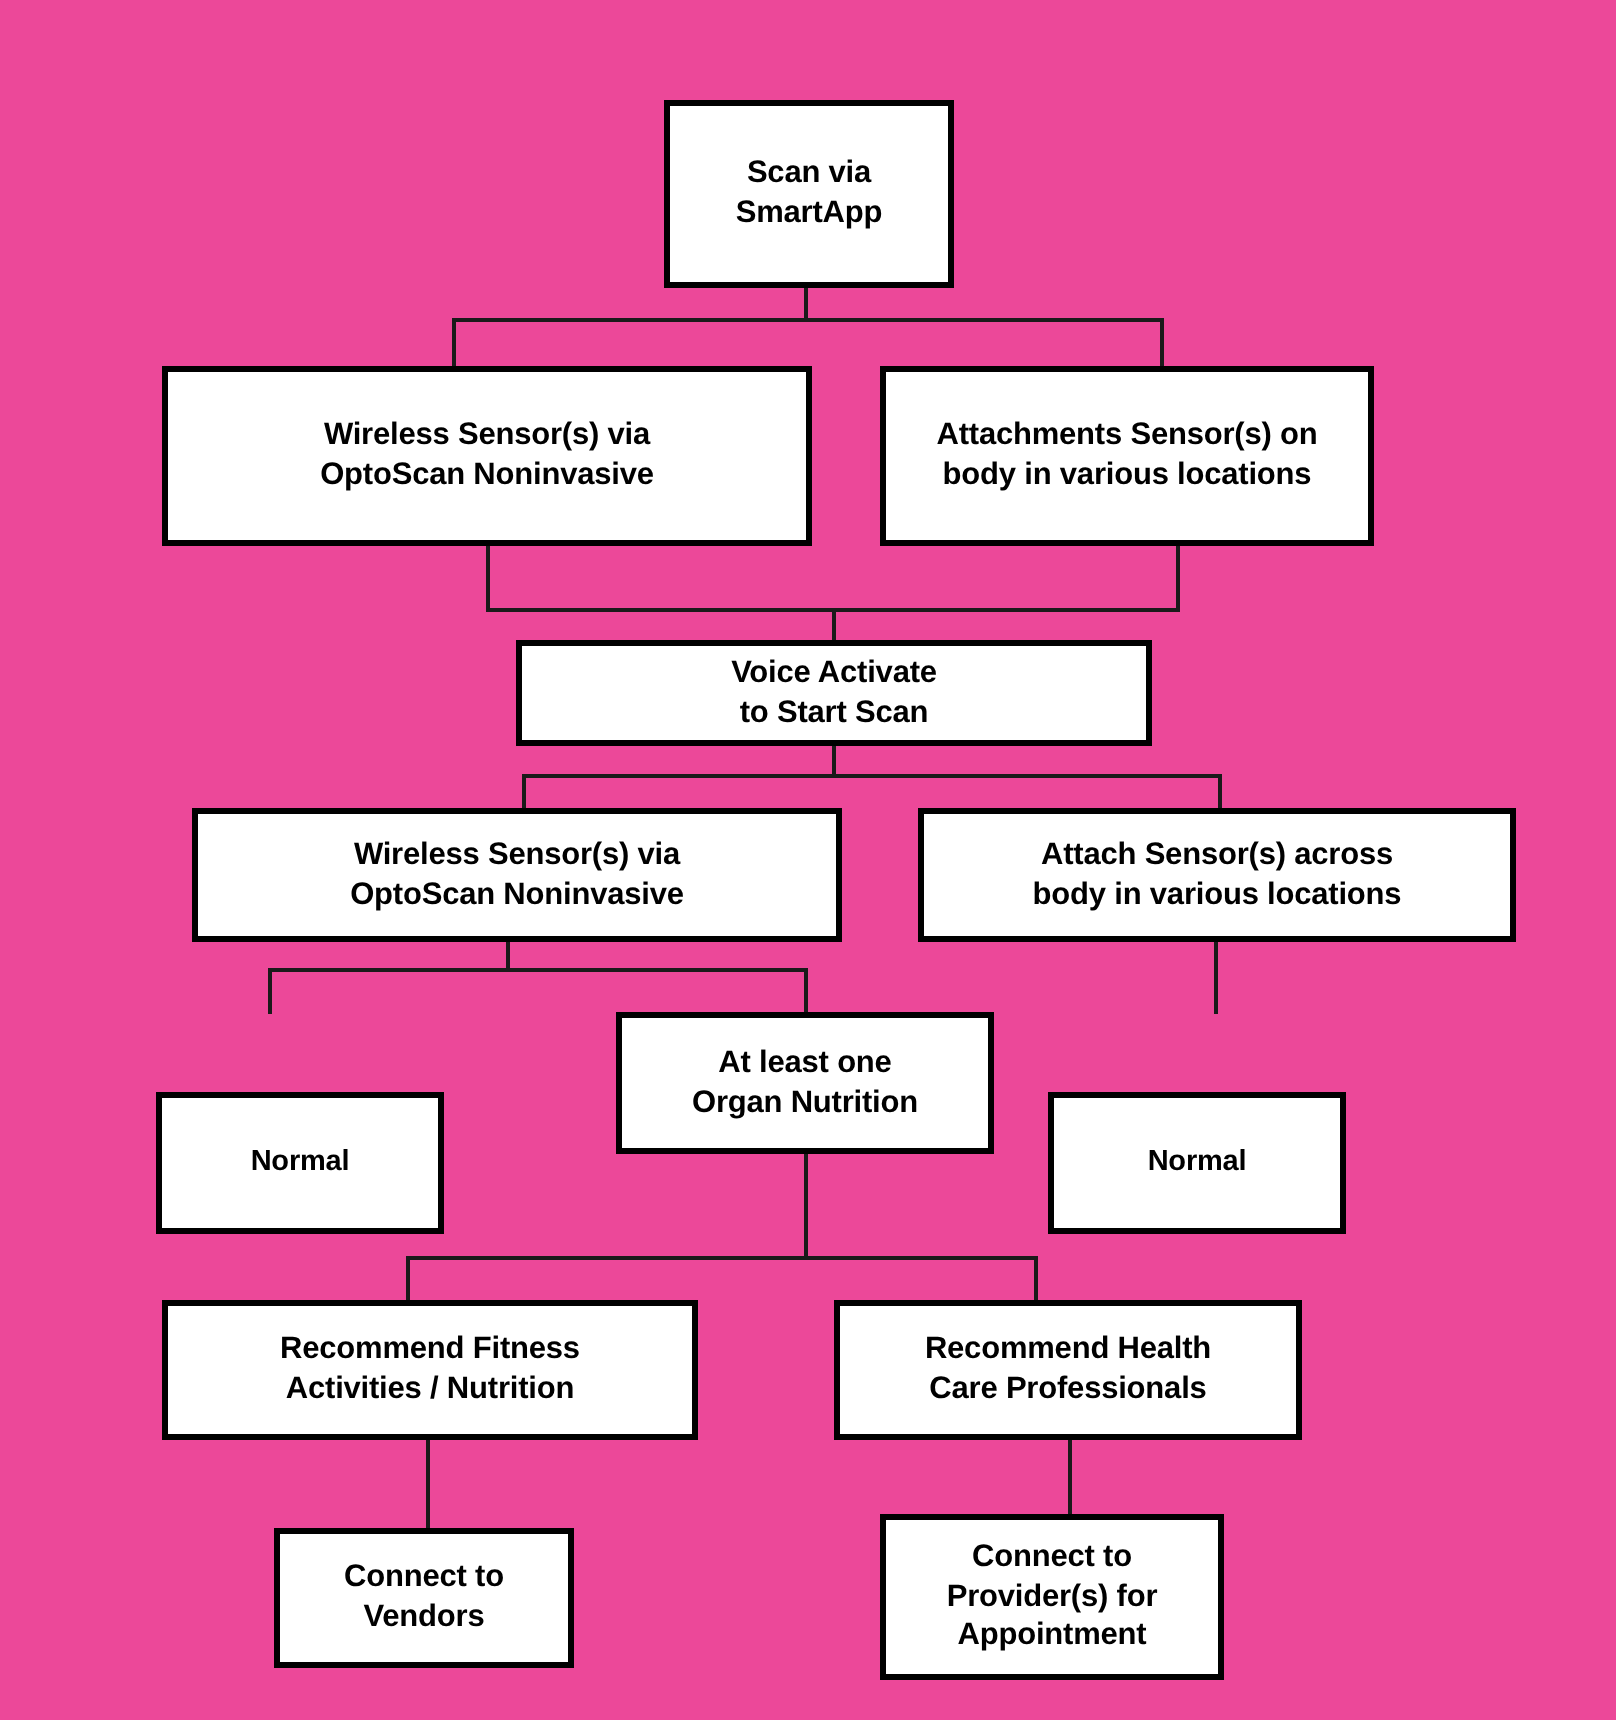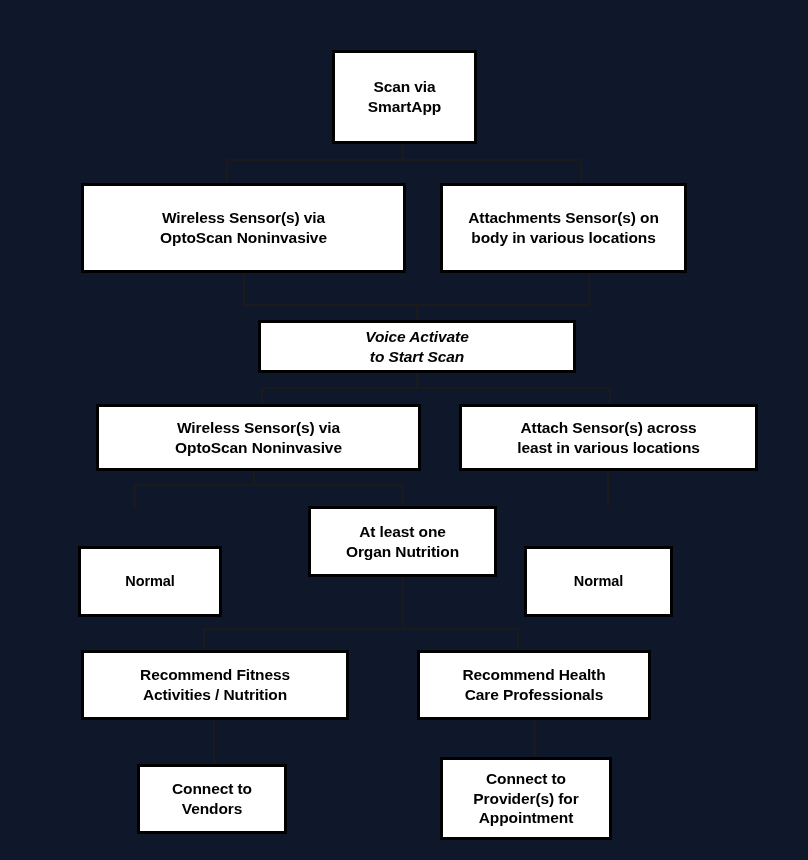--- a/index.html
+++ b/index.html
@@ -7,21 +7,21 @@
     padding: 0;
     background: #ffffff;
   }
   body {
     font-family: "Liberation Sans", sans-serif;
   }
   #canvas {
     position: relative;
     width: 808px;
     height: 860px;
-    background: #0f172a;
+    background: #ec4899;
     overflow: hidden;
   }
   .node {
     position: absolute;
     box-sizing: border-box;
     background: #ffffff;
     border: 3px solid #000000;
     display: flex;
     align-items: center;
     justify-content: center;
@@ -89,33 +89,33 @@
   <div class="node fs-15" style="left:81px; top:183px; width:325px; height:90px;">
     <span class="label">Wireless Sensor(s) via
 OptoScan Noninvasive</span>
   </div>
 
   <div class="node fs-15" style="left:440px; top:183px; width:247px; height:90px;">
     <span class="label">Attachments Sensor(s) on
 body in various locations</span>
   </div>
 
-  <div class="node fs-15" style="left:258px; top:320px; width:318px; height:53px;font-style:italic;">
+  <div class="node fs-15" style="left:258px; top:320px; width:318px; height:53px;">
     <span class="label">Voice Activate
 to Start Scan</span>
   </div>
 
   <div class="node fs-15" style="left:96px; top:404px; width:325px; height:67px;">
     <span class="label">Wireless Sensor(s) via
 OptoScan Noninvasive</span>
   </div>
 
   <div class="node fs-15" style="left:459px; top:404px; width:299px; height:67px;">
     <span class="label">Attach Sensor(s) across
-least in various locations</span>
+body in various locations</span>
   </div>
 
   <div class="node fs-14" style="left:78px; top:506px; width:144px; height:71px;">
     <span class="label">Normal</span>
   </div>
 
   <div class="node fs-15" style="left:308px; top:506px; width:189px; height:71px;">
     <span class="label">At least one
 Organ Nutrition</span>
   </div>

